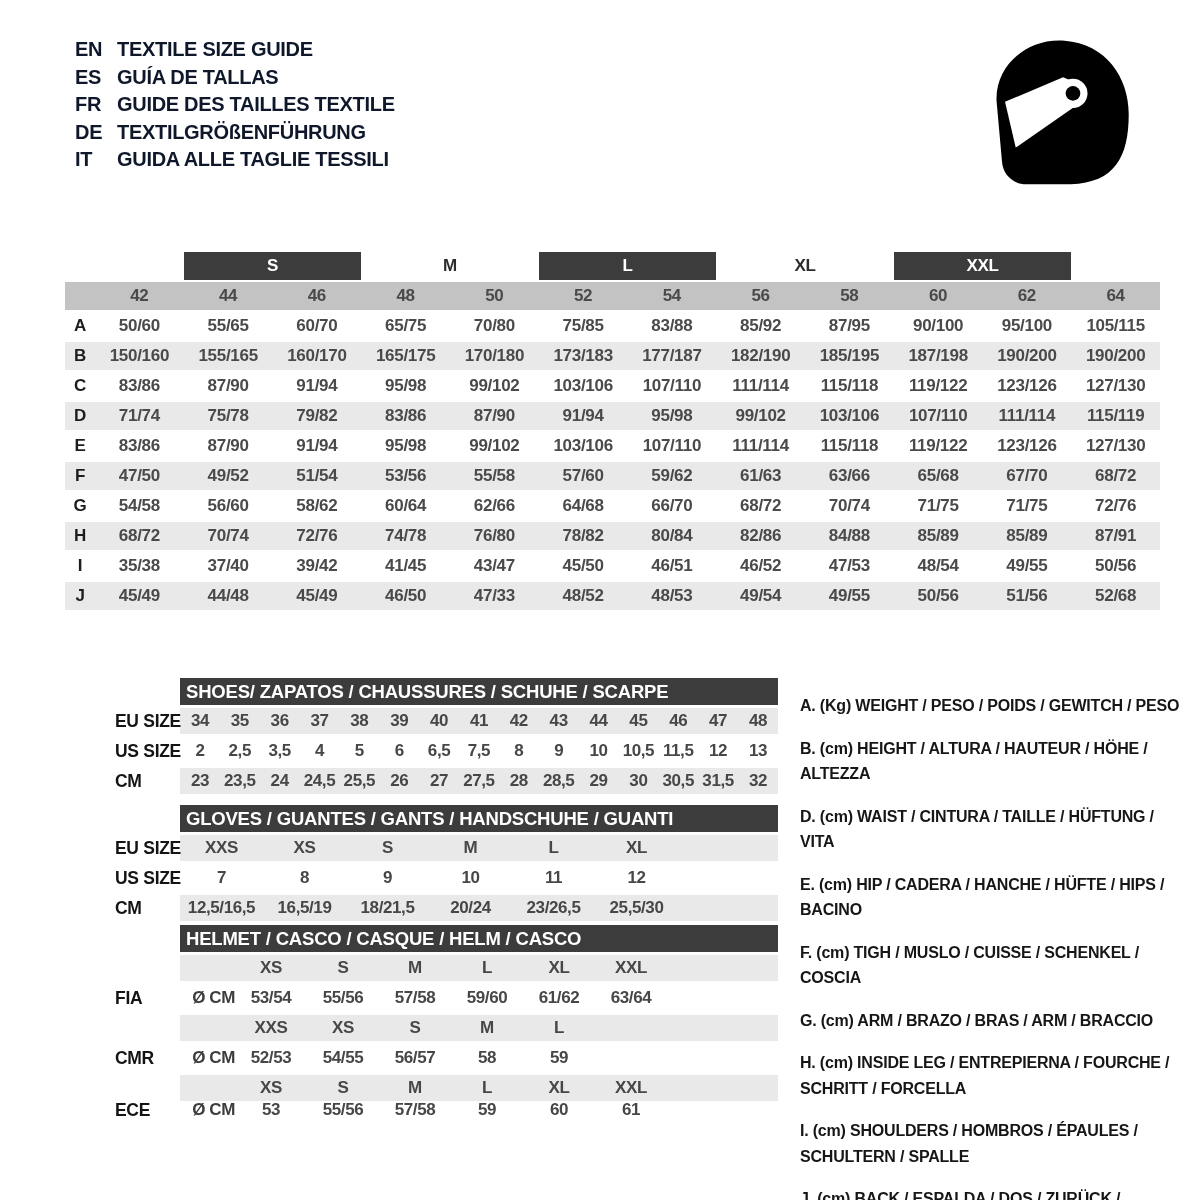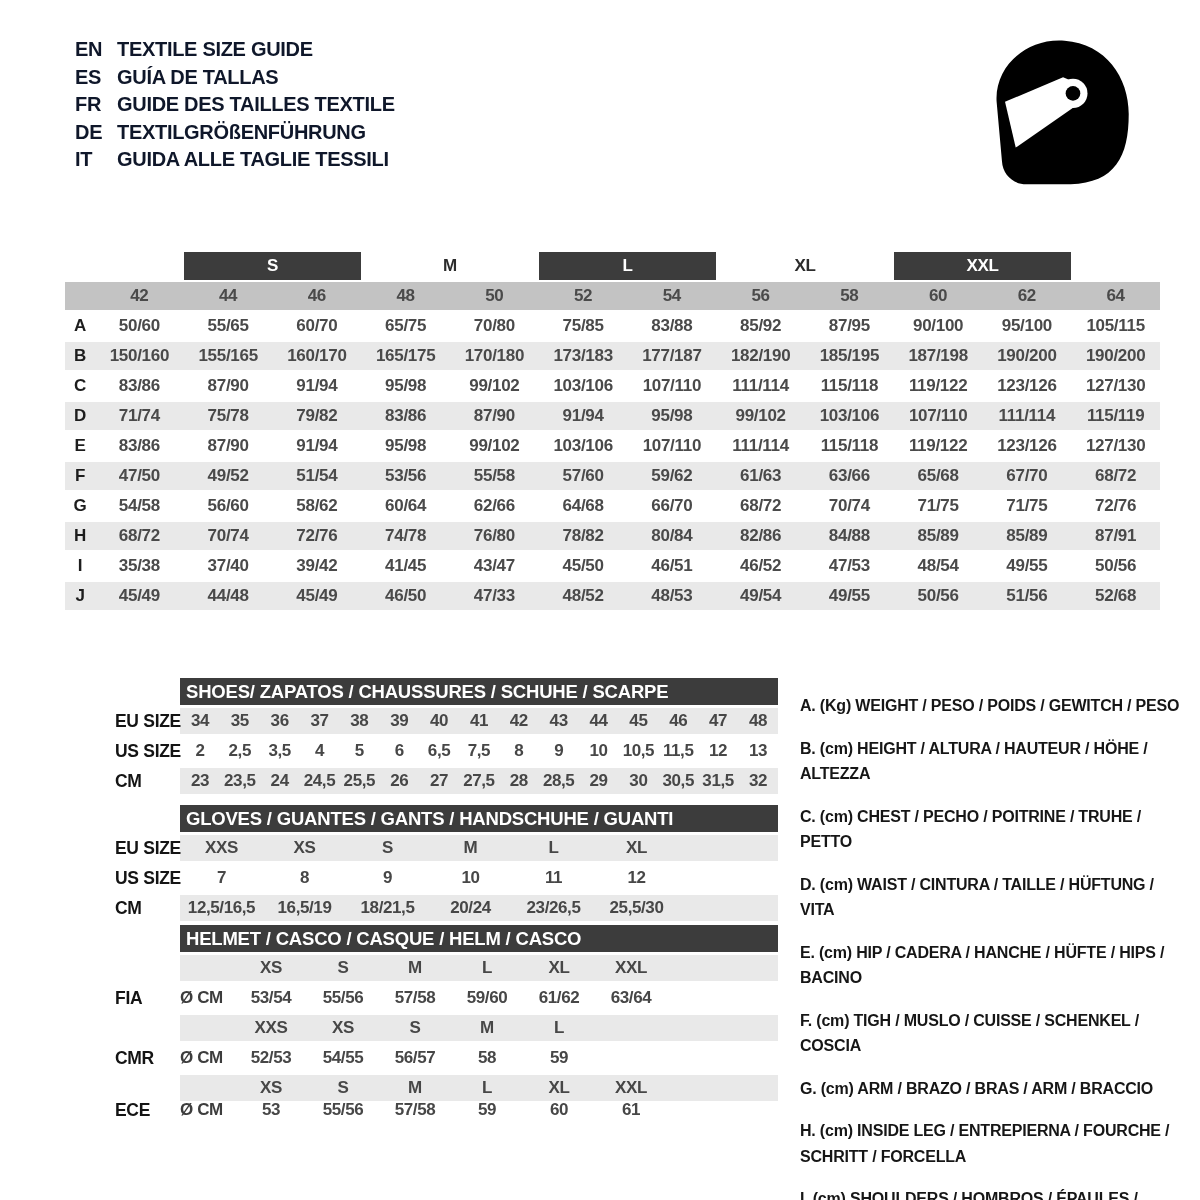--- a/index.html
+++ b/index.html
@@ -26,21 +26,21 @@
   tbody tr:nth-child(even) td{background:#e9e9e9;}
   
   .section{position:absolute;left:180px;width:598px;}
   .bar{height:27px;line-height:27px;background:#3c3c3c;color:#fff;font-size:18.5px;font-weight:bold;padding-left:6px;letter-spacing:-0.2px;white-space:nowrap;}
   .srow{position:absolute;left:0;width:598px;height:26px;display:flex;align-items:center;}
   .srow.shaded{background:#e9e9e9;}
   .cell{text-align:center;font-size:17px;font-weight:bold;color:#474747;letter-spacing:-0.4px;line-height:26px;white-space:nowrap;}
   .cell.flex1{flex:1;}
   .cell.gw{flex:0 0 83px;}
   .cell.hw{flex:0 0 72px;}
-  .cell.unit{flex:0 0 55px;text-align:left;color:#3d3d3d;}
+  .cell.unit{flex:0 0 55px;text-align:right;color:#3d3d3d;}
   .filler{flex:1;}
   .side-label{position:absolute;left:-105px;width:100px;font-size:17.5px;font-weight:bold;color:#141414;letter-spacing:-0.3px;line-height:26px;text-align:left;margin-left:40px;}
   
   .legend{position:absolute;left:800px;top:676px;width:392px;}
   .legend-item{font-size:16px;font-weight:bold;color:#161616;line-height:25.5px;letter-spacing:-0.2px;margin-top:17px;}
 </style>
 </head>
 <body>
 
 <div class="langs">
@@ -428,21 +428,20 @@
       <span class="cell hw">59</span>
       <span class="cell hw">60</span>
       <span class="cell hw">61</span>
       <span class="filler"></span>
     </div>
   </div>
 
 <div class="legend">
     <div class="legend-item">A. (Kg) WEIGHT / PESO / POIDS / GEWITCH / PESO</div>
     <div class="legend-item">B. (cm) HEIGHT / ALTURA / HAUTEUR / HÖHE / ALTEZZA</div>
-    <div class="legend-item">C. (cm) CHEST / PECHO / POITRINE / TRUHE / PETTO</div>
     <div class="legend-item">D. (cm) WAIST / CINTURA / TAILLE / HÜFTUNG / VITA</div>
     <div class="legend-item">E. (cm) HIP / CADERA / HANCHE / HÜFTE / HIPS /  BACINO</div>
     <div class="legend-item">F. (cm) TIGH / MUSLO / CUISSE / SCHENKEL / COSCIA</div>
     <div class="legend-item">G. (cm) ARM  / BRAZO / BRAS / ARM / BRACCIO</div>
     <div class="legend-item">H. (cm) INSIDE LEG / ENTREPIERNA / FOURCHE / SCHRITT / FORCELLA</div>
     <div class="legend-item">I.  (cm) SHOULDERS / HOMBROS / ÉPAULES / SCHULTERN / SPALLE</div>
     <div class="legend-item">J. (cm) BACK / ESPALDA / DOS / ZURÜCK / INDIETRO</div>
   </div>
 
 </body></html>

